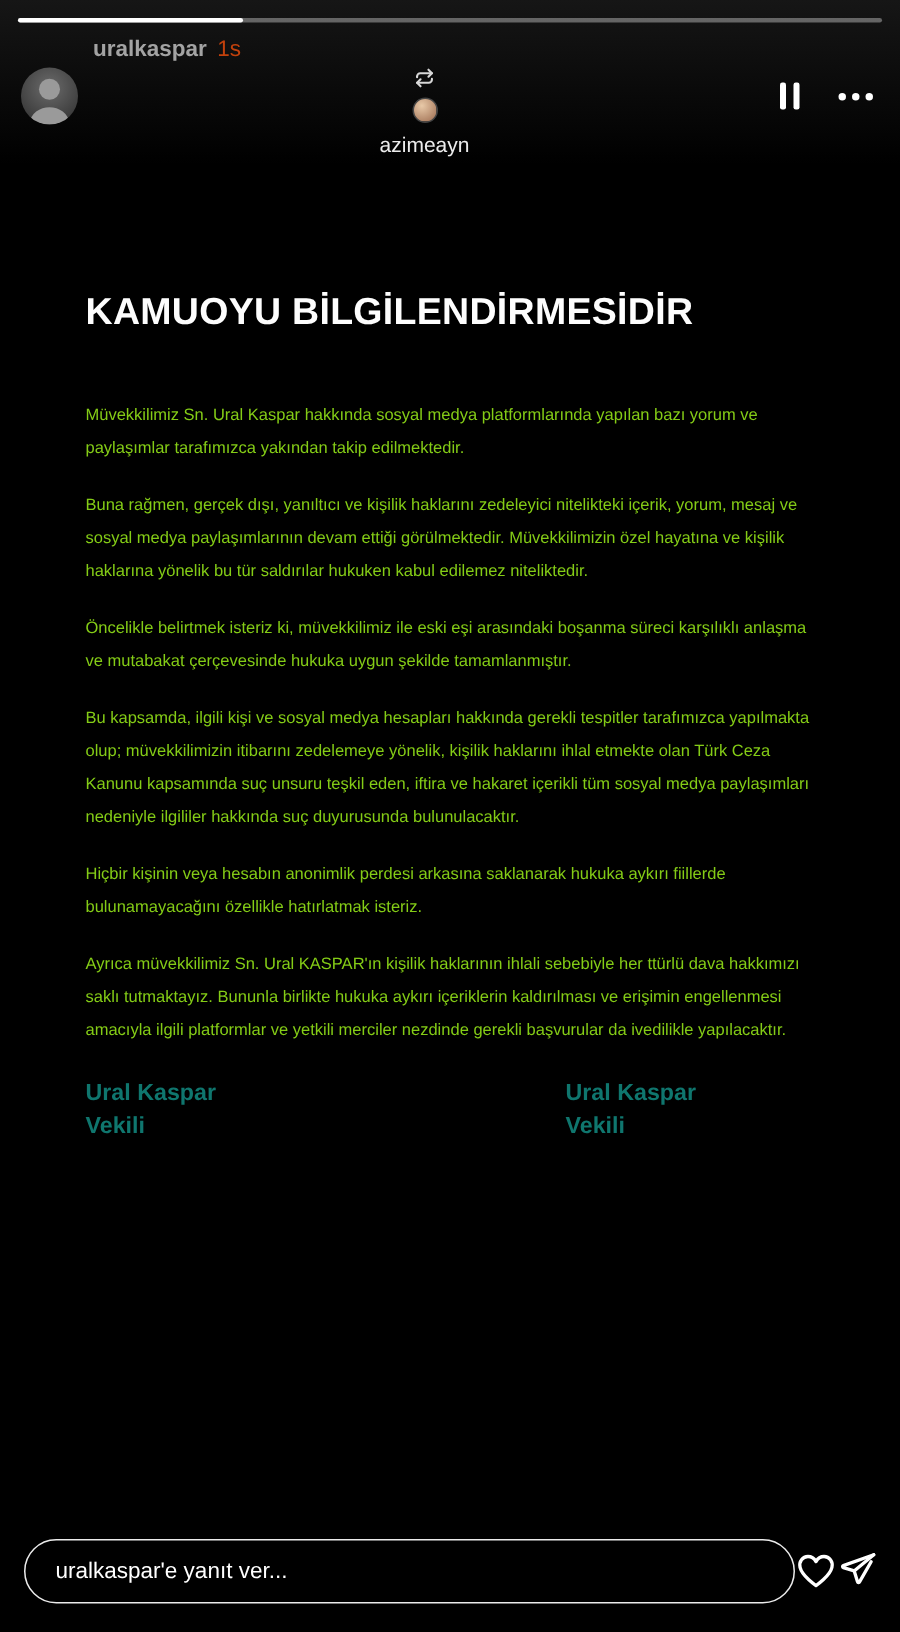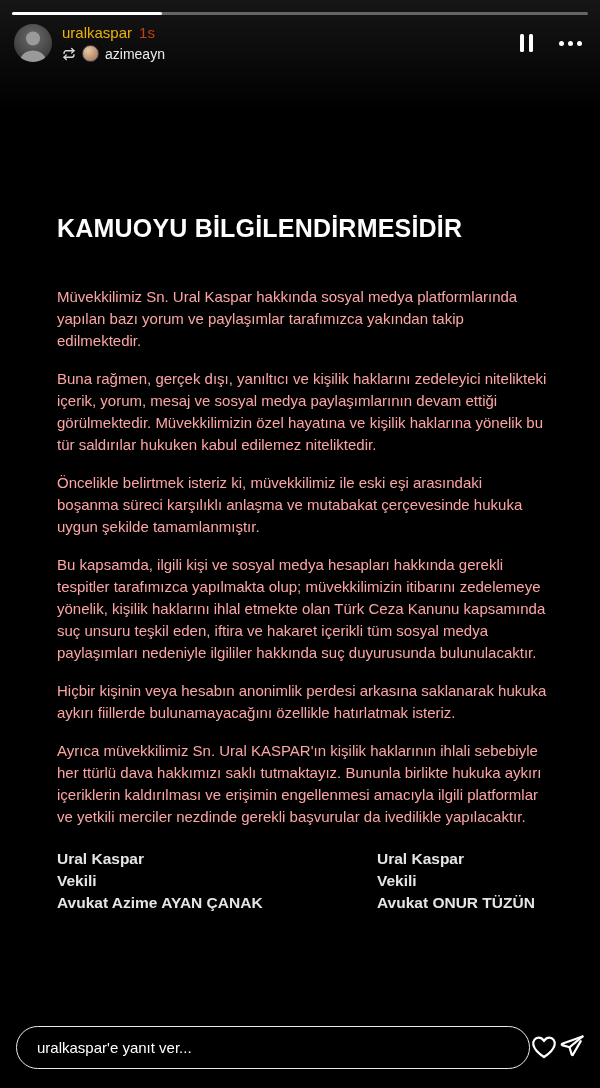--- a/index.html
+++ b/index.html
@@ -30,50 +30,50 @@
     display:flex; align-items:center;
   }
   .avatar {
     width:38px; height:38px; border-radius:50%;
     background:radial-gradient(circle at 50% 35%, #6b6b6b, #2c2c2c);
     overflow:hidden; flex:0 0 auto;
   }
   .avatar svg { display:block; }
   .header-text { margin-left:10px; flex:1; min-width:0; }
   .username-row { display:flex; align-items:baseline; gap:7px; }
-  .username { font-weight:normal; font-size:15px; color:#eab308; }
+  .username { font-weight:bold; font-size:15px; color:#a3a3a3; }
   .timestamp { font-size:15px; color:#c2410c; }
-  .repost-row { display:flex; align-items:center; gap:6px; margin-top:4px; }
+  .repost-row { display:flex; align-items:center; gap:6px; margin-top:4px;flex-direction:column; }
   .repost-icon { width:14px; height:14px; display:flex; }
   .mini-avatar {
     width:17px; height:17px; border-radius:50%;
     background:radial-gradient(circle at 35% 30%, #e8c9a8, #9c6b4f);
     border:1px solid #444;
   }
   .repost-user { font-size:14px; color:#ececec; }
   .header-controls { display:flex; align-items:center; gap:20px; margin-left:12px; }
   .pause-btn { display:flex; gap:5px; padding:4px; cursor:pointer; }
   .pause-btn span { width:4px; height:18px; background:#fff; border-radius:1.5px; }
   .more-btn { display:flex; gap:4px; padding:6px 2px; cursor:pointer; }
   .more-btn span { width:5px; height:5px; background:#fff; border-radius:50%; }
   
   .content {
-    position:absolute; top:193px; left:57px; right:53px;margin-top:20px;
+    position:absolute; top:193px; left:57px; right:53px;
   }
   .story-title {
     font-size:25px; font-weight:bold; color:#fdfdfd; letter-spacing:.2px;
     line-height:30px; margin-bottom:43px;
   }
   .content p {
-    font-size:15px; line-height:22px; color:#fca5a5; margin-bottom:16px;
+    font-size:11px; line-height:22px; color:#84cc16; margin-bottom:16px;
   }
   .signatures {
     display:flex; justify-content:space-between; margin-top:20px;
   }
-  .sig-col { font-weight:bold; font-size:15.5px; line-height:22px; color:#e5e5e5; }
+  .sig-col { font-weight:bold; font-size:15.5px; line-height:22px; color:#0f766e; }
   .sig-col.right { width:170px; }
   
   .footer {
     position:absolute; left:0; right:0; bottom:18px; height:46px;
     display:flex; align-items:center; padding:0 14px 0 16px; 
   }
   .reply-input {
     flex:1; height:43px; background:transparent;
     border:1.5px solid rgba(255,255,255,.92); border-radius:22px;
     color:#fff; font-size:15px; font-family:"Liberation Sans", sans-serif;
@@ -134,26 +134,24 @@
   <p>Müvekkilimiz Sn. Ural Kaspar hakkında sosyal medya platformlarında yapılan bazı yorum ve paylaşımlar tarafımızca yakından takip edilmektedir.</p>
   <p>Buna rağmen, gerçek dışı, yanıltıcı ve kişilik haklarını zedeleyici nitelikteki içerik, yorum, mesaj ve sosyal medya paylaşımlarının devam ettiği görülmektedir. Müvekkilimizin özel hayatına ve kişilik haklarına yönelik bu tür saldırılar hukuken kabul edilemez niteliktedir.</p>
   <p>Öncelikle belirtmek isteriz ki, müvekkilimiz ile eski eşi arasındaki boşanma süreci karşılıklı anlaşma ve mutabakat çerçevesinde hukuka uygun şekilde tamamlanmıştır.</p>
   <p>Bu kapsamda, ilgili kişi ve sosyal medya hesapları hakkında gerekli tespitler tarafımızca yapılmakta olup; müvekkilimizin itibarını zedelemeye yönelik, kişilik haklarını ihlal etmekte olan Türk Ceza Kanunu kapsamında suç unsuru teşkil eden, iftira ve hakaret içerikli tüm sosyal medya paylaşımları nedeniyle ilgililer hakkında suç duyurusunda bulunulacaktır.</p>
   <p>Hiçbir kişinin veya hesabın anonimlik perdesi arkasına saklanarak hukuka aykırı fiillerde bulunamayacağını özellikle hatırlatmak isteriz.</p>
   <p>Ayrıca müvekkilimiz Sn. Ural KASPAR'ın kişilik haklarının ihlali sebebiyle her ttürlü dava hakkımızı saklı tutmaktayız. Bununla birlikte hukuka aykırı içeriklerin kaldırılması ve erişimin engellenmesi amacıyla ilgili platformlar ve yetkili merciler nezdinde gerekli başvurular da ivedilikle yapılacaktır.</p>
   <div class="signatures">
     <div class="sig-col left">
       <div>Ural Kaspar</div>
       <div>Vekili</div>
-      <div>Avukat Azime AYAN ÇANAK</div>
     </div>
     <div class="sig-col right">
       <div>Ural Kaspar</div>
       <div>Vekili</div>
-      <div>Avukat ONUR TÜZÜN</div>
     </div>
   </div>
 </div>
 
 <div class="footer">
   <input class="reply-input" type="text" placeholder="uralkaspar'e yanıt ver..." style="">
   <div class="icon-btn">
     <svg width="28" height="28" viewBox="0 0 24 24" fill="none" stroke="#fff" stroke-width="1.9">
       <path d="M12 20.6S4.1 15.3 2.9 10.2C2.1 6.8 4.4 4 7.4 4c2 0 3.6 1.1 4.6 2.9C13 5.1 14.6 4 16.6 4c3 0 5.3 2.8 4.5 6.2C19.9 15.3 12 20.6 12 20.6z" stroke-linejoin="round"></path>
     </svg>

